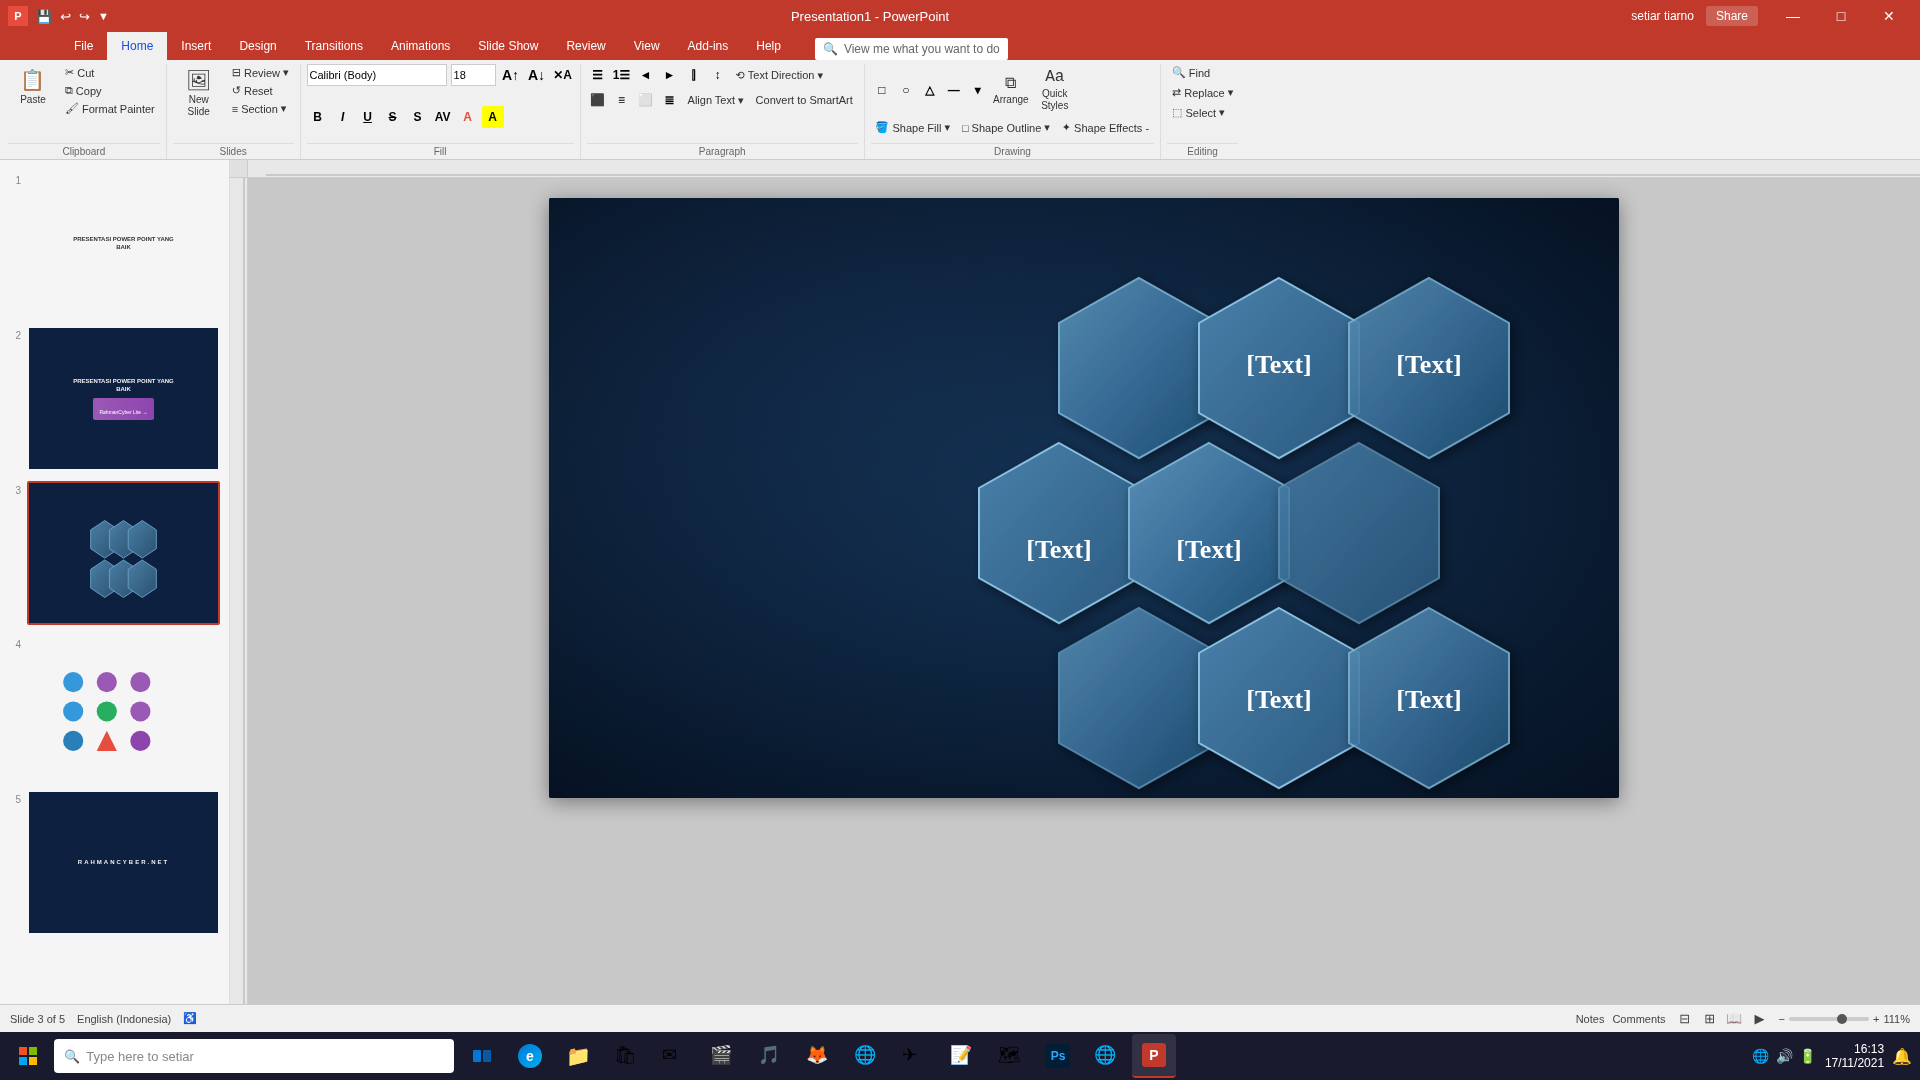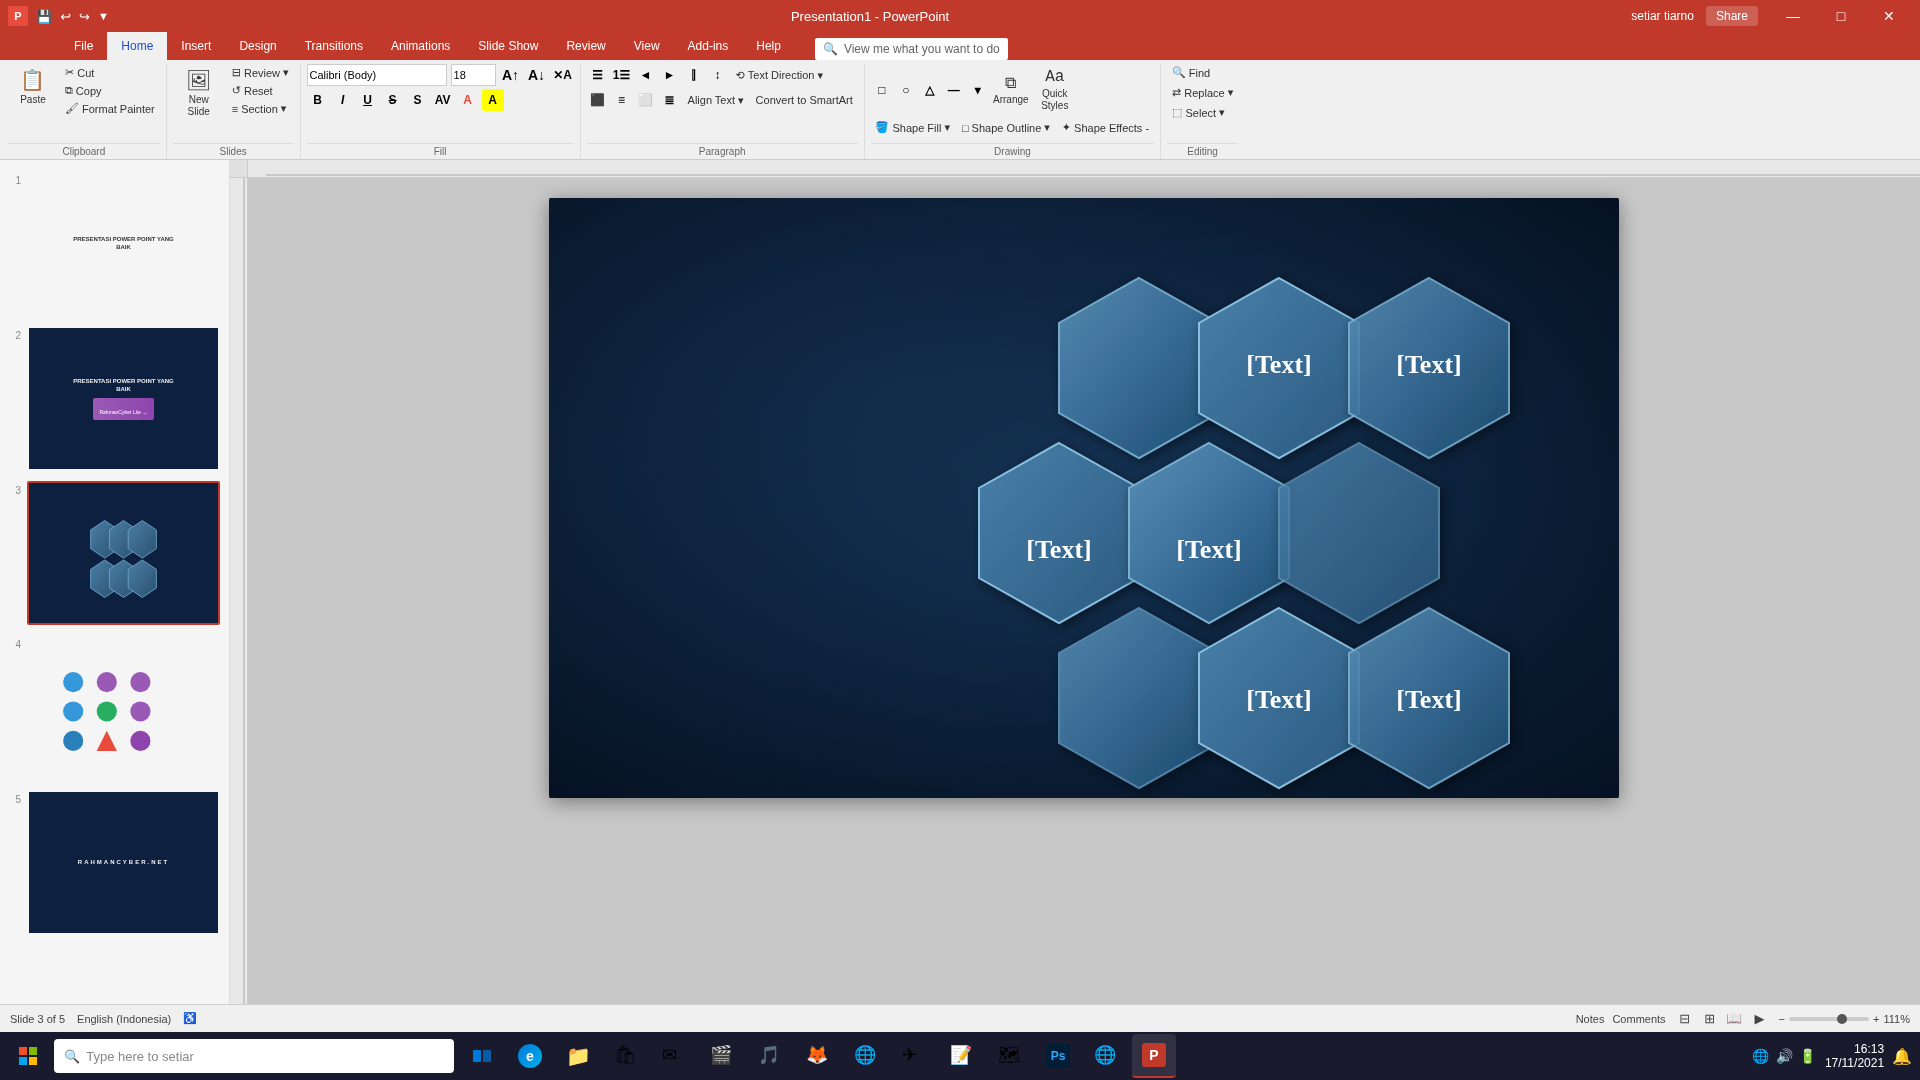--- a/index.html
+++ b/index.html
@@ -220,21 +220,21 @@
         <div class="ribbon-btn-small">
           <span>≡</span>
           <span>Section</span> ▾
         </div>
       </div>
     </div>
     <div class="ribbon-group-label">Slides</div>
   </div>
 
   <div class="ribbon-group">
-    <div class="ribbon-group-content" style="flex-direction:column;gap:3px;">
+    <div class="ribbon-group-content" style="flex-direction:column;gap:20px;">
       <div style="display:flex;gap:4px;align-items:center;">
         <input type="text" class="font-select" value="Calibri (Body)" style="">
         <input type="text" class="font-size-select" value="18" style="">
         <span class="format-btn" style="font-size:14px;">A↑</span>
         <span class="format-btn" style="font-size:14px;">A↓</span>
         <span class="format-btn">✕A</span>
       </div>
       <div class="ribbon-row" style="gap:3px;">
         <span class="format-btn">
             <b>B</b>

